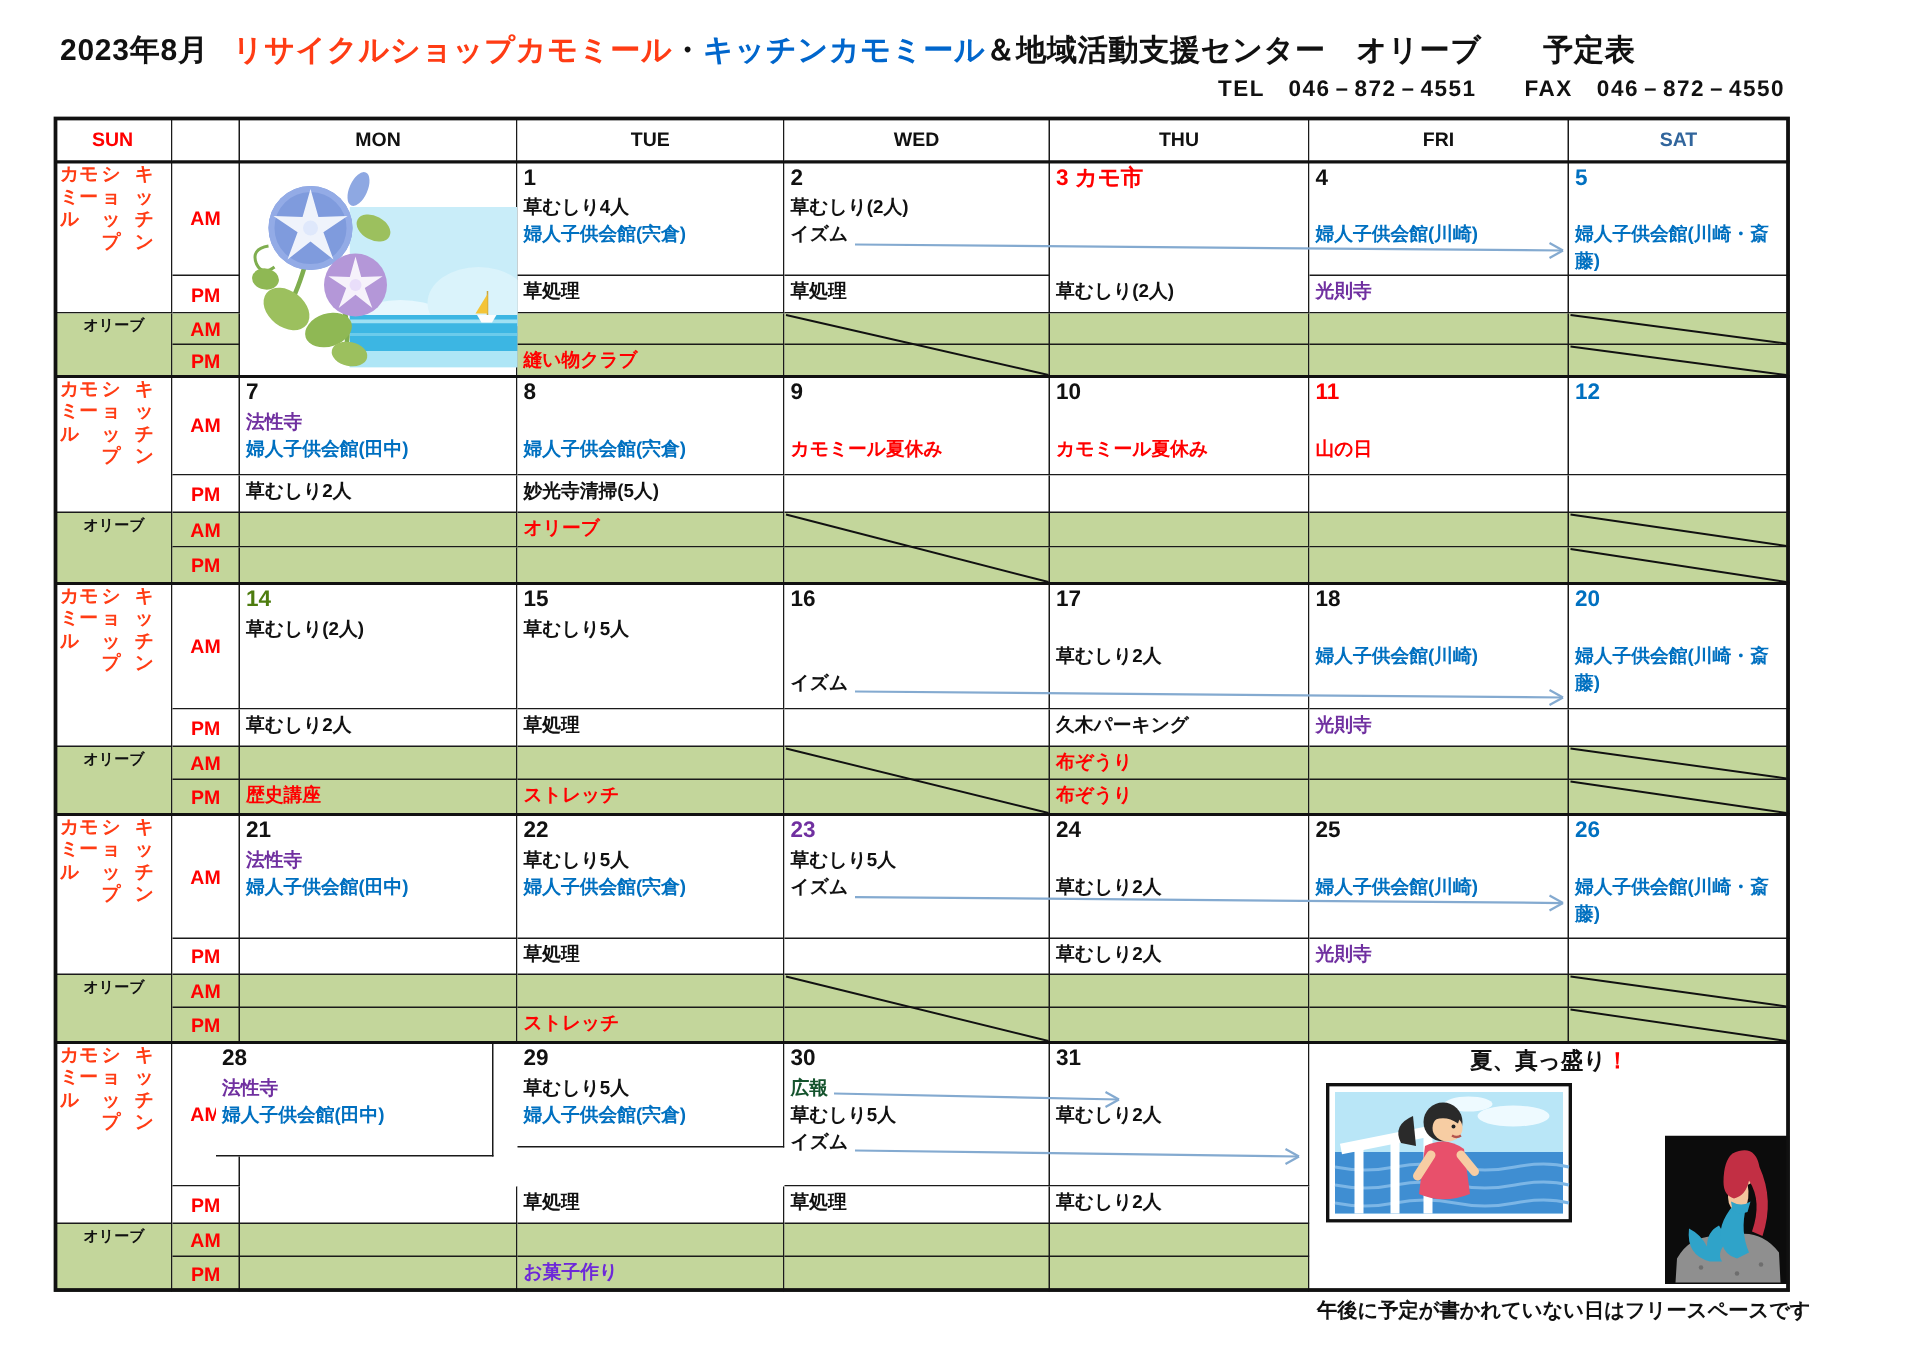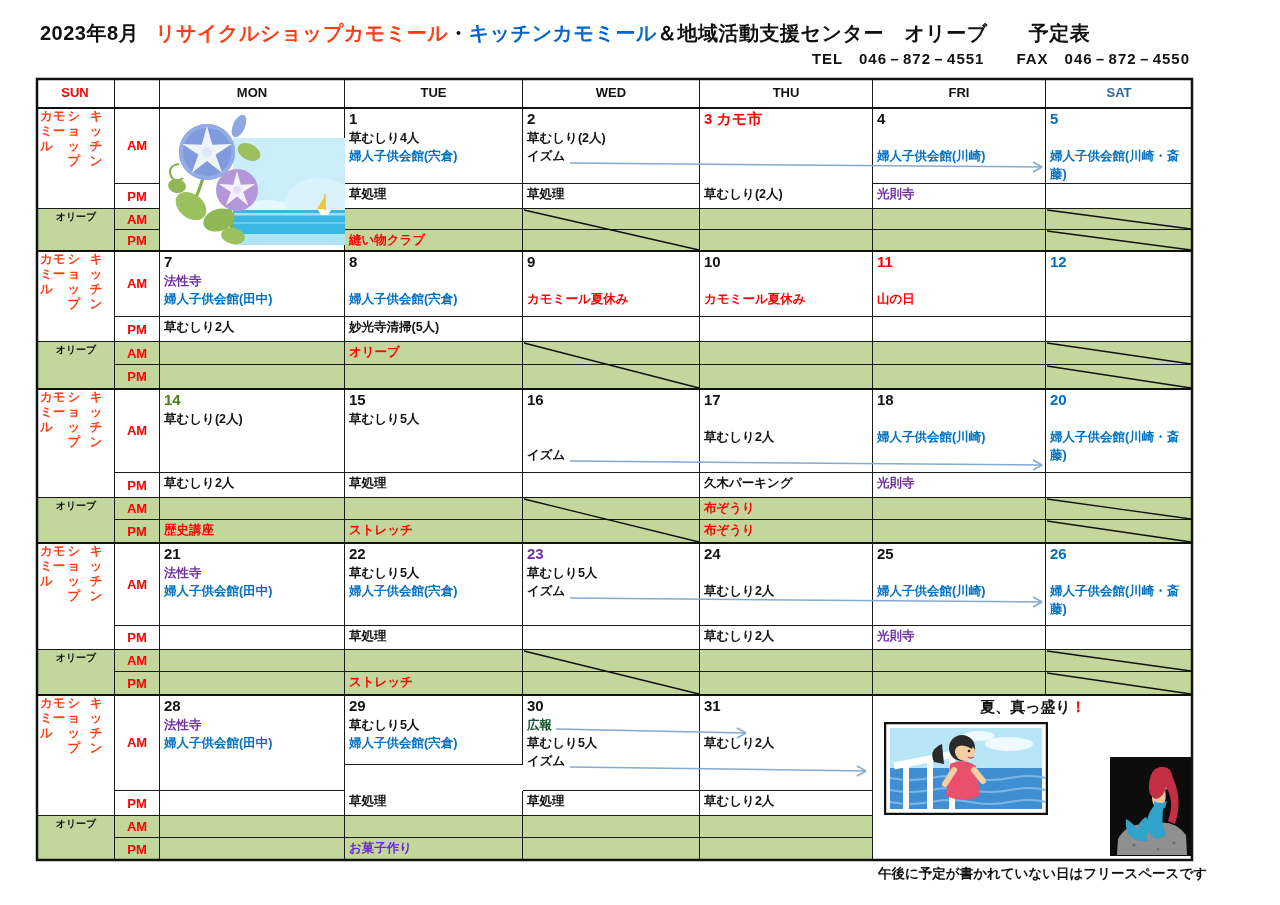--- a/index.html
+++ b/index.html
@@ -314,21 +314,21 @@
       <div class="rowlabel" style="color: rgb(255, 60, 20);">ショップ</div>
       <div class="rowlabel" style="color: rgb(255, 60, 20);">キッチン</div>
     </div>
     <div class="cell green vcenter" style="left: 36px; top: 816px; width: 79px; height: 45px;">
       <div class="olabel">オリーブ</div>
     </div>
     <div class="cell ampm " style="left: 115px; top: 695px; width: 45px; height: 96px; color: rgb(255, 0, 0);">AM</div>
     <div class="cell ampm " style="left: 115px; top: 791px; width: 45px; height: 25px; color: rgb(255, 0, 0);">PM</div>
     <div class="cell ampm green" style="left: 115px; top: 816px; width: 45px; height: 22px; color: rgb(255, 0, 0);">AM</div>
     <div class="cell ampm green" style="left: 115px; top: 838px; width: 45px; height: 23px; color: rgb(255, 0, 0);">PM</div>
-    <div class="cell" style="left: 160px; top: 695px; width: 185px; height: 96px;">
+    <div class="cell" style="left: 144px; top: 695px; width: 185px; height: 76px;">
       <div class="date" style="color: rgb(17, 17, 17);">28</div>
       <div class="line" style="color: rgb(112, 48, 160);">法性寺</div>
       <div class="line" style="color: rgb(0, 112, 192);">婦人子供会館(田中)</div>
     </div>
     <div class="cell" style="left: 160px; top: 791px; width: 185px; height: 25px;"></div>
     <div class="cell green" style="left: 160px; top: 816px; width: 185px; height: 22px;"></div>
     <div class="cell green" style="left: 160px; top: 838px; width: 185px; height: 23px;"></div>
     <div class="cell" style="left: 345px; top: 695px; width: 178px; height: 70px;">
       <div class="date" style="color: rgb(17, 17, 17);">29</div>
       <div class="line" style="color: rgb(17, 17, 17);">草むしり5人</div>

